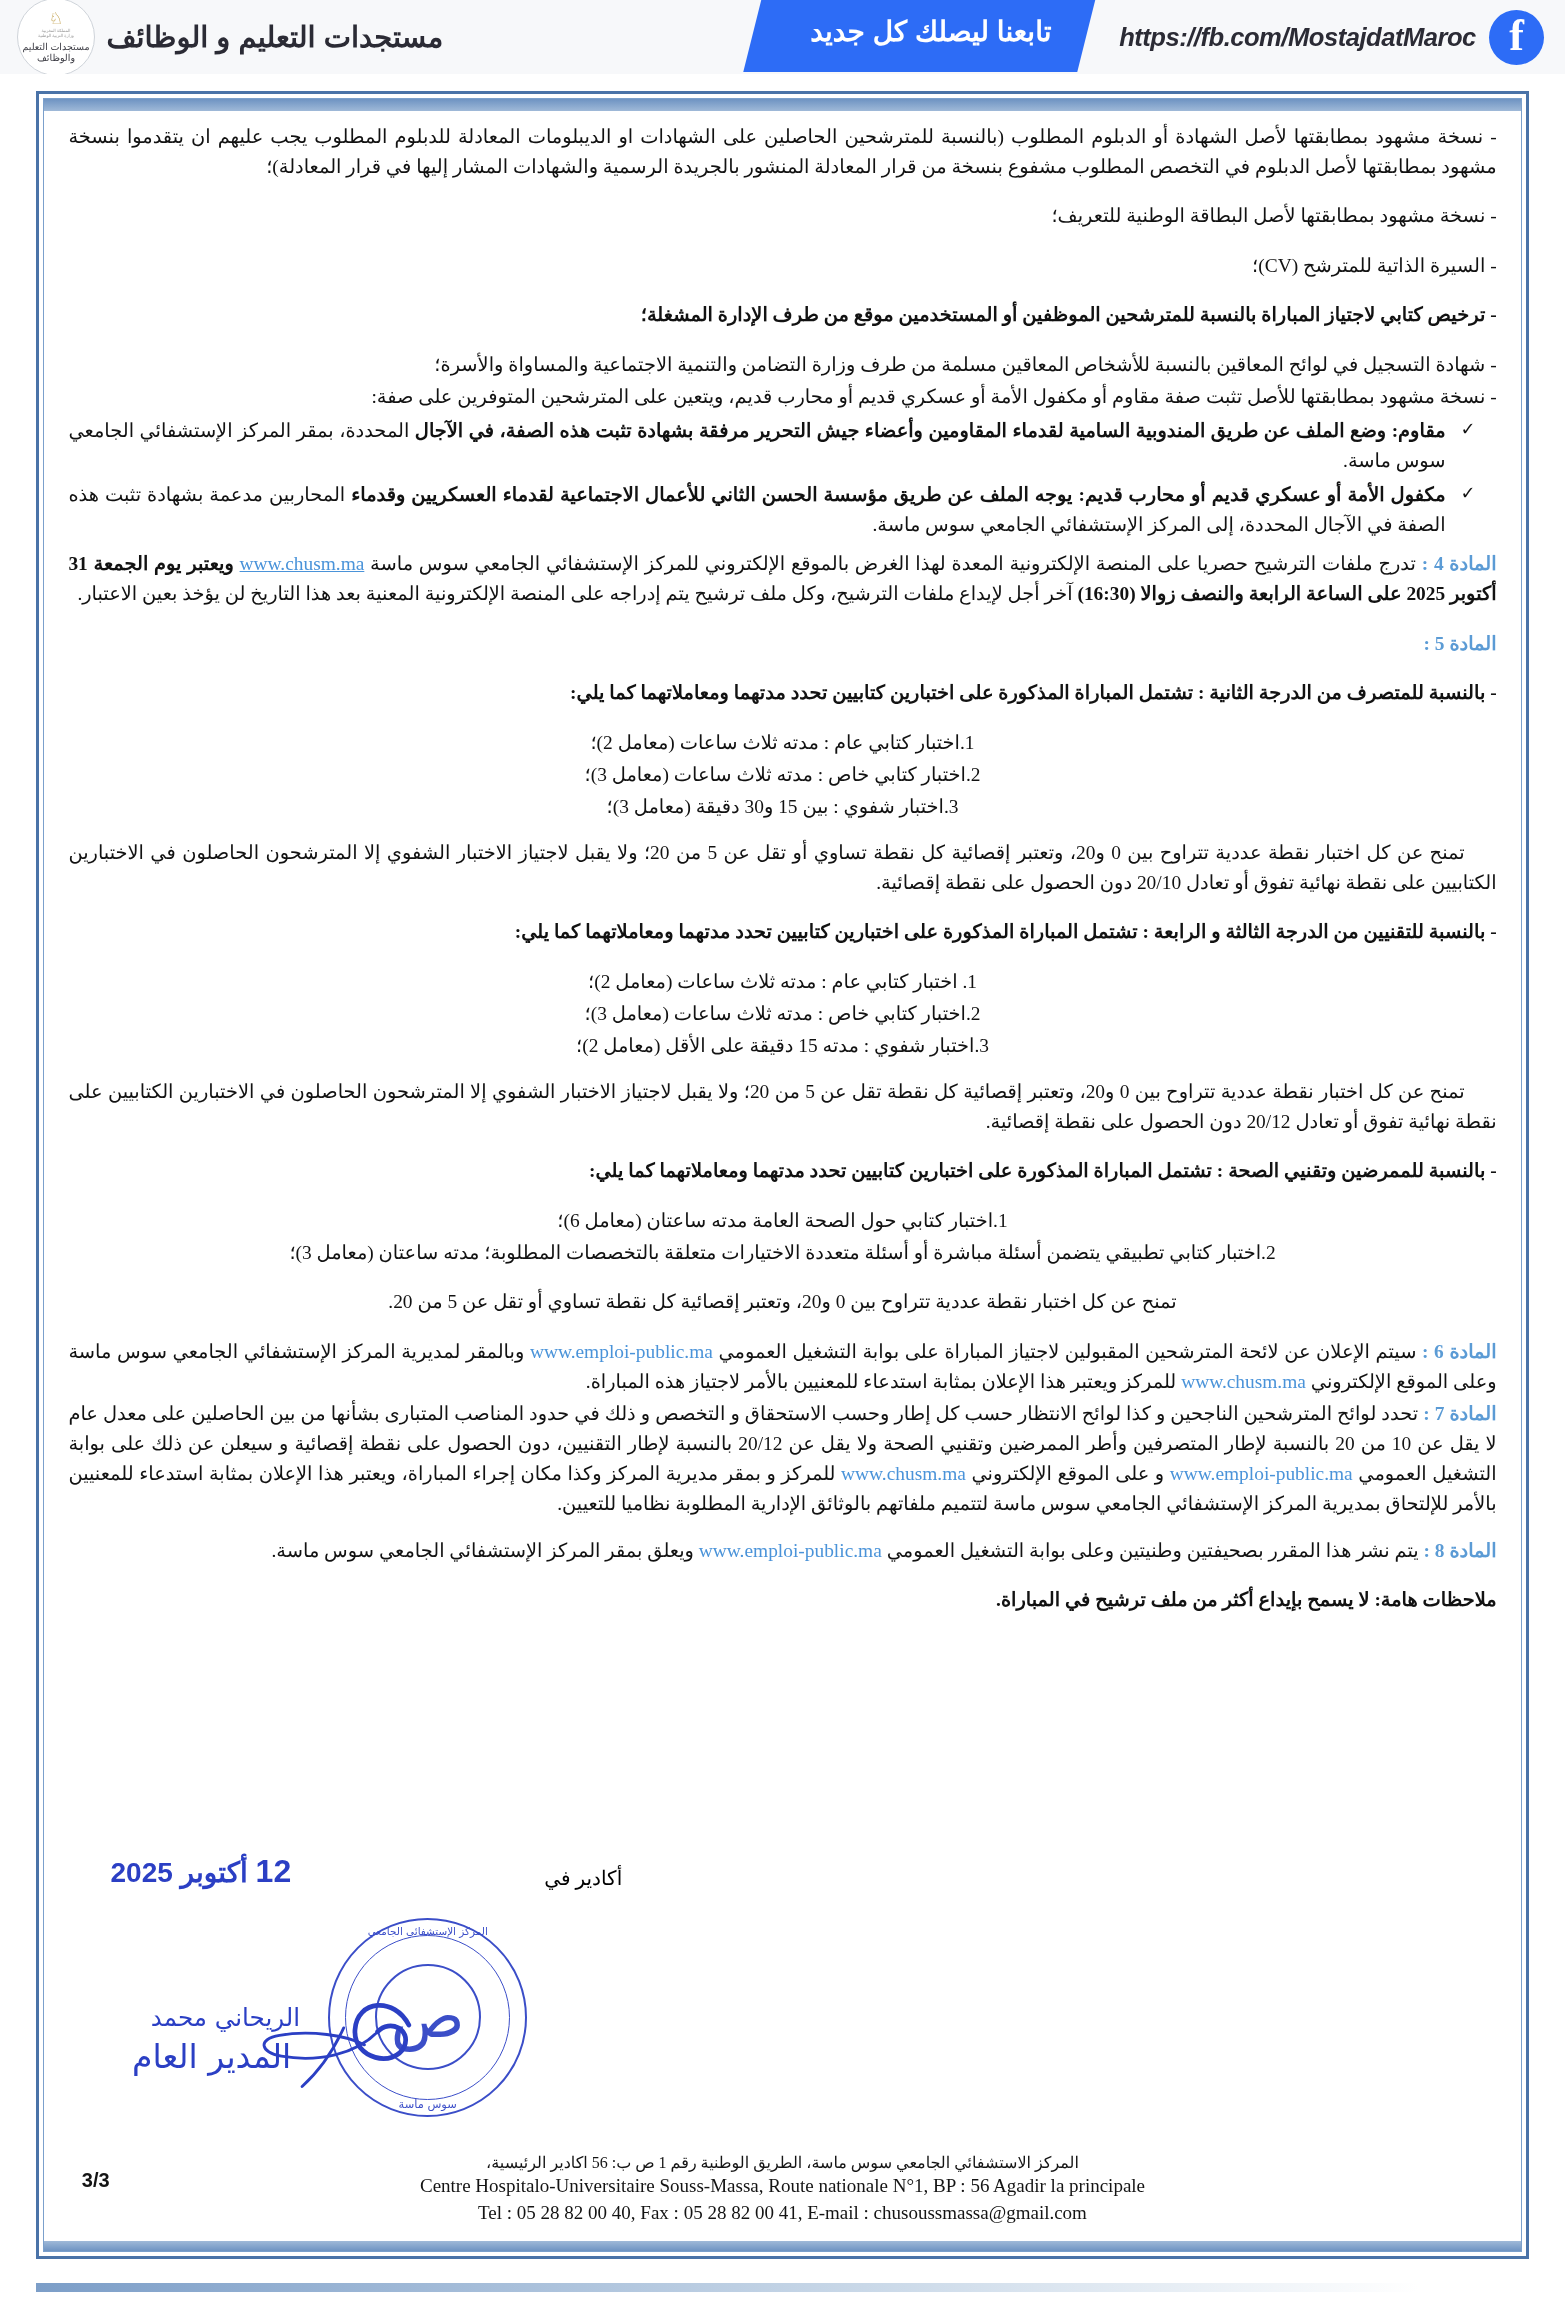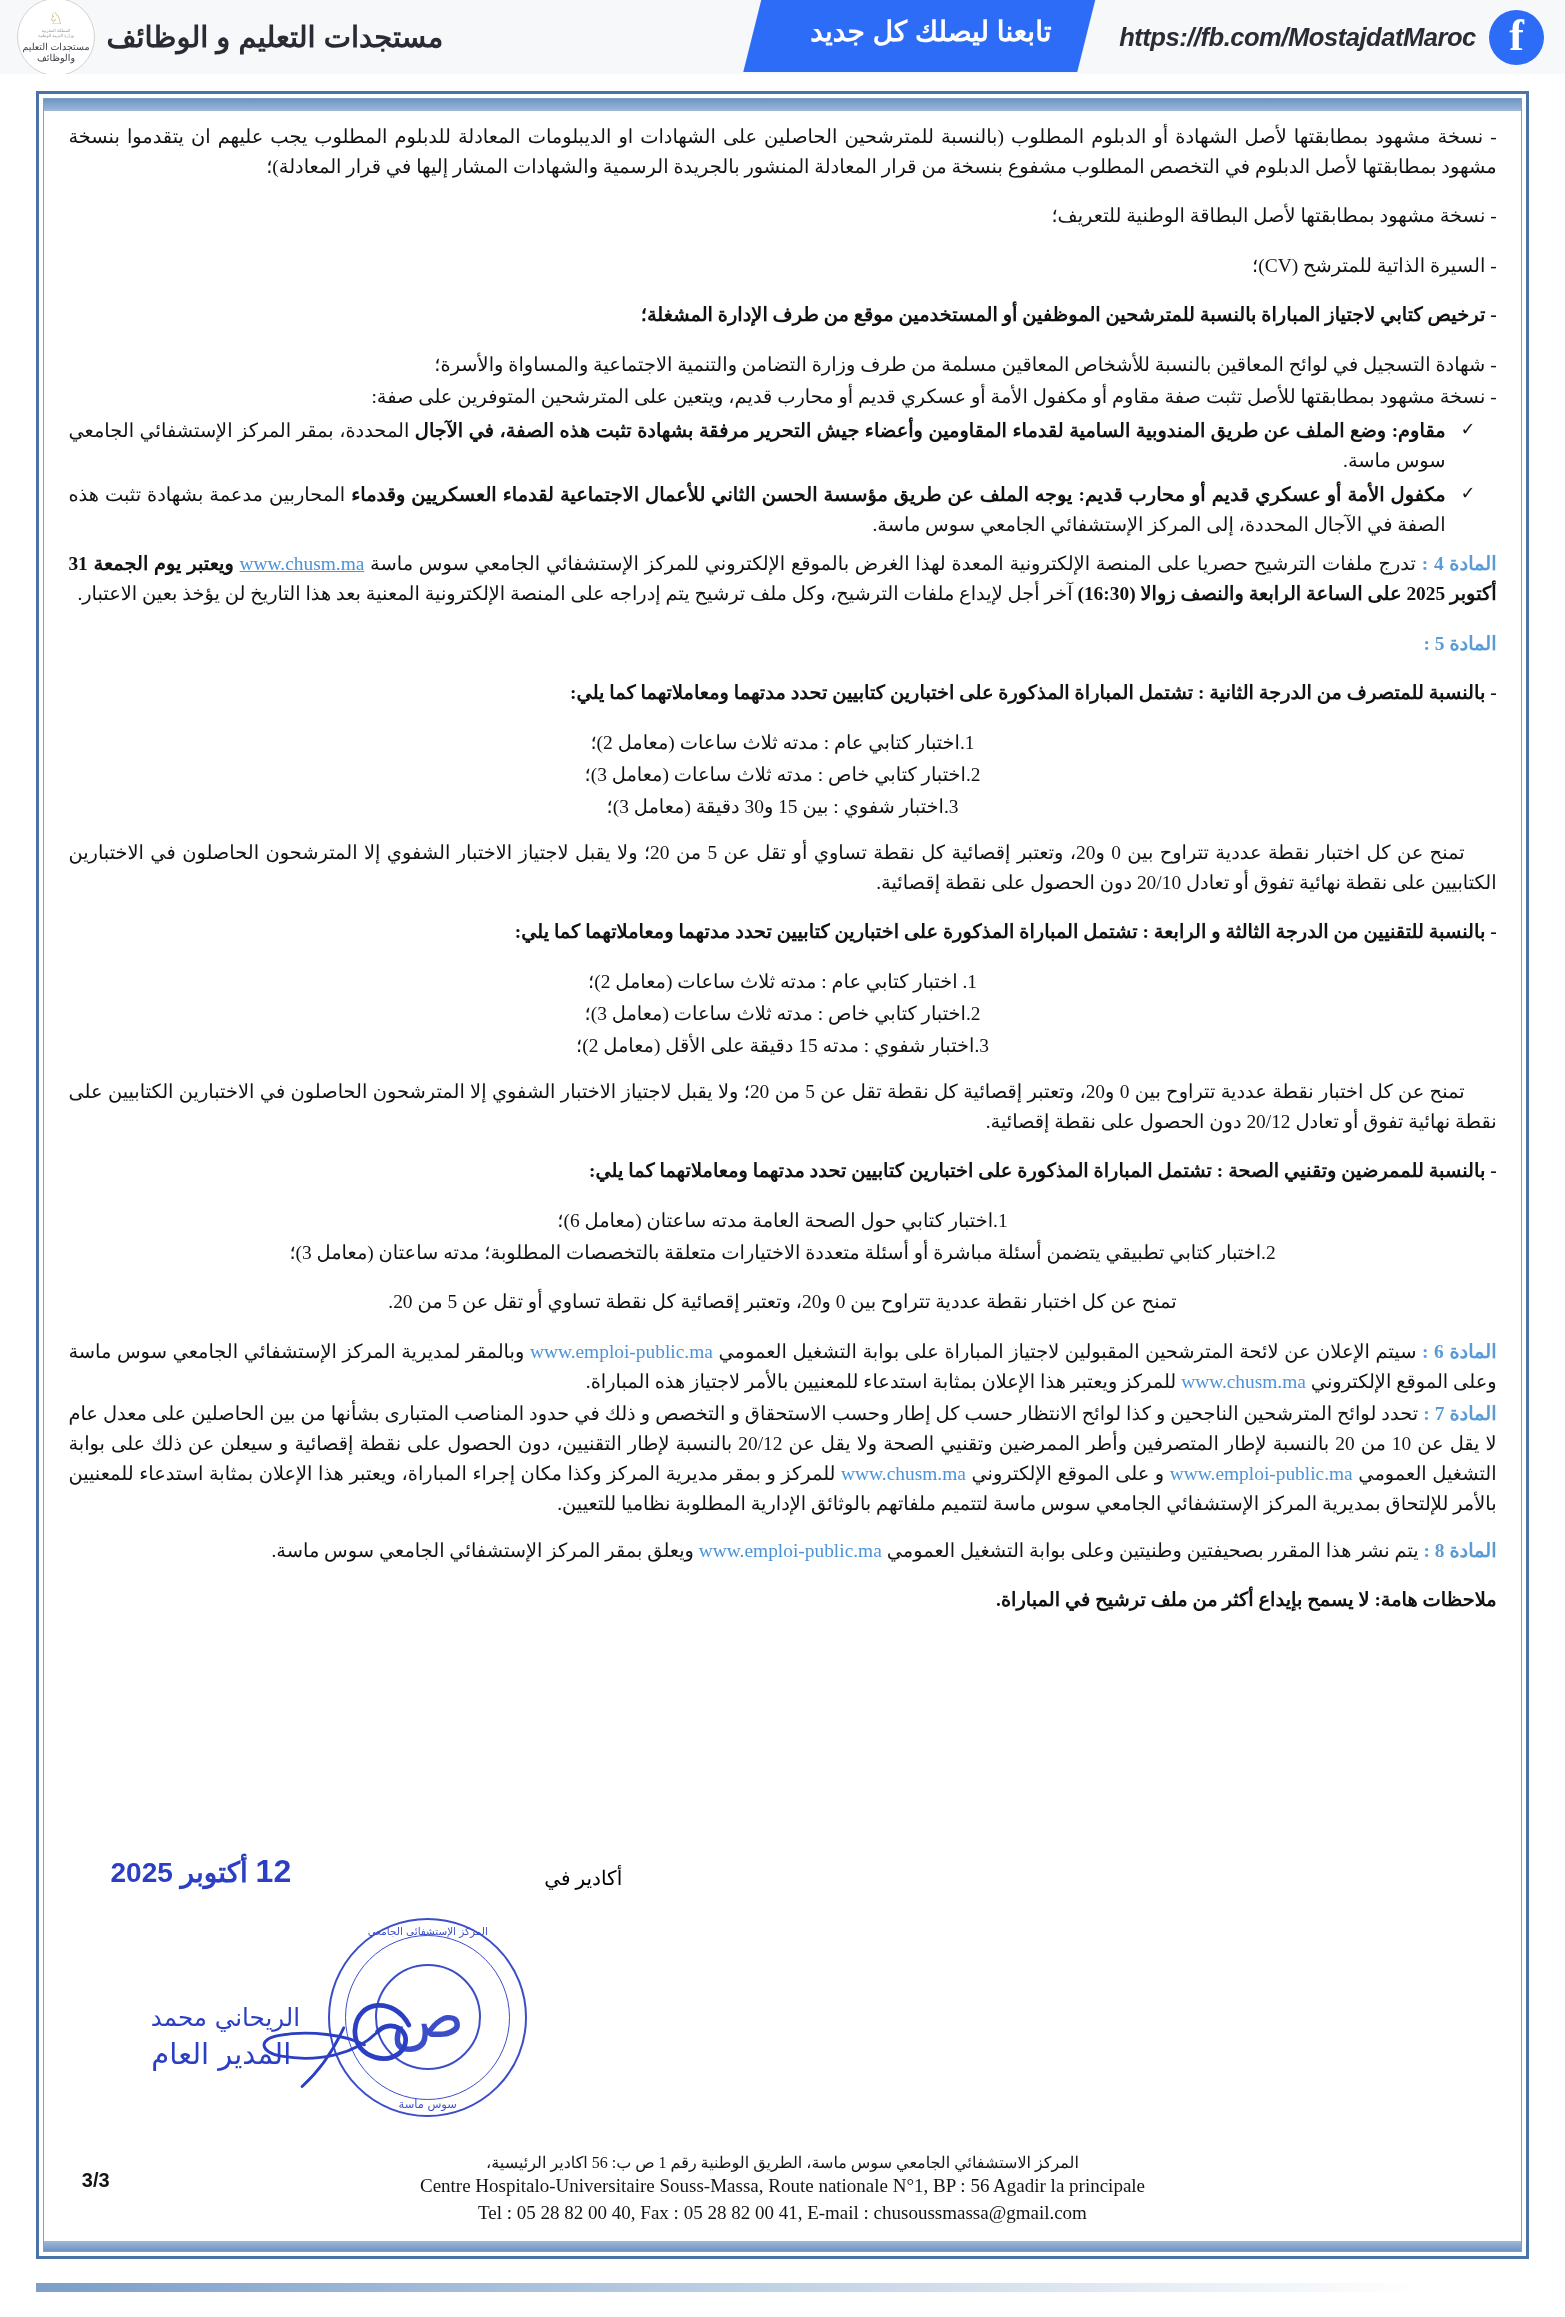--- a/index.html
+++ b/index.html
@@ -276,21 +276,21 @@
     font-size: 24.6px;
     white-space: nowrap;
     margin-top: 24px;
   }
   .signature-title {
     position: absolute;
     right: 1230px;
     top: 178px;
     color: #2b3fc4;
     font-family: "DejaVu Sans", sans-serif;
-    font-size: 29px;
+    font-size: 33px;
     white-space: nowrap;
   }
   .sig-swirl {
     position: absolute;
     right: 1098px;
     top: 114px;
     width: 170px; height: 123px;
   }
 
   

